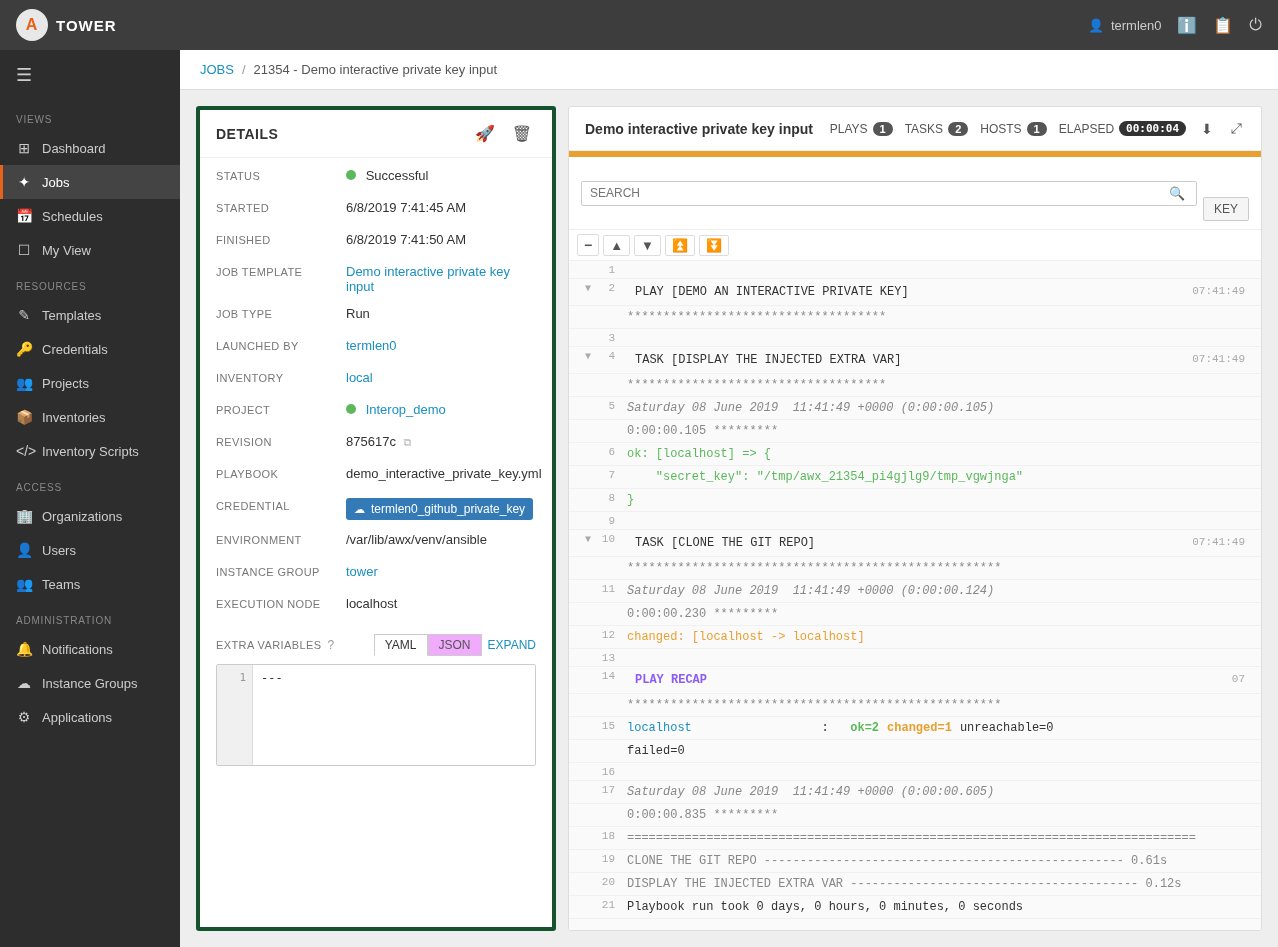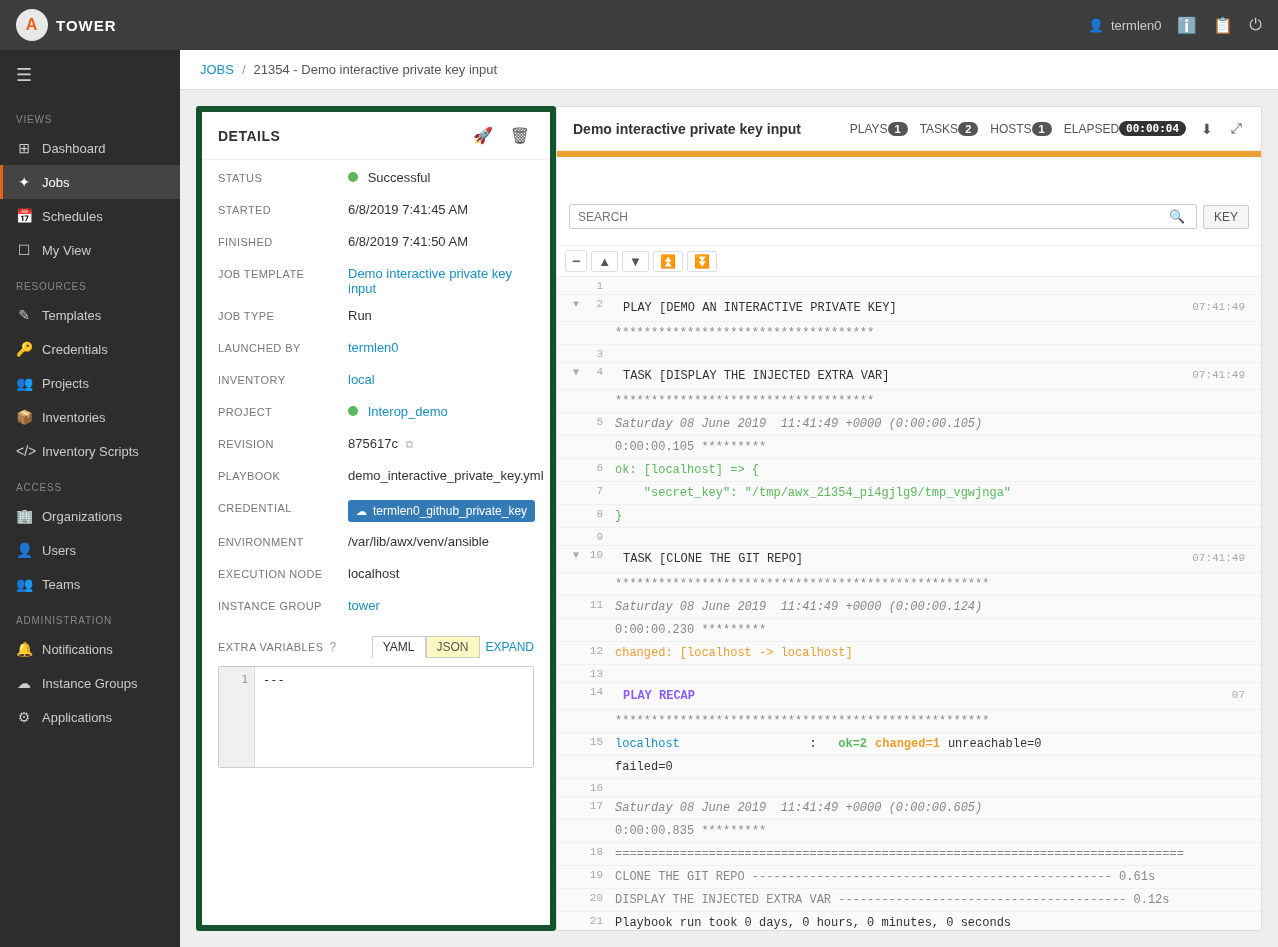--- a/index.html
+++ b/index.html
@@ -116,23 +116,24 @@
       overflow: hidden;
       padding: 16px;
       background: #eee;
     }
 
     
     .details-panel {
       width: 360px;
       flex-shrink: 0;
       background: #fff;
-      border: 6px solid #14532d;
+      border: 4px solid #14532d;
       border-radius: 3px;
       overflow-y: auto;
+      margin-right: 12px;
     }
     .details-header {
       padding: 12px 16px;
       border-bottom: 1px solid #eee;
       display: flex;
       align-items: center;
       justify-content: space-between;
     }
     .details-title {
       font-size: 14px;
@@ -191,21 +192,21 @@
       gap: 6px;
       margin-bottom: 8px;
     }
     .extra-vars-label { font-size: 11px; color: #777; text-transform: uppercase; letter-spacing: 0.4px; }
     .extra-vars-help { color: #999; font-size: 12px; cursor: pointer; }
     .extra-vars-tabs { display: flex; gap: 0; }
     .extra-vars-tab {
       padding: 3px 10px;
       font-size: 12px;
       border: 1px solid #ccc;
-      background: #fef9c3;
+      background: #f0abfc;
       cursor: pointer;
       color: #555;
     }
     .extra-vars-tab.active { background: #fff; border-bottom-color: #fff; color: #333; font-weight: 400; }
     .extra-vars-expand {
       margin-left: auto;
       font-size: 12px;
       color: #1a8fc1;
       cursor: pointer;
       background: none;
@@ -256,20 +257,21 @@
     }
     .output-title { font-size: 14px; font-weight: 600; color: #333; }
     .output-stats {
       display: flex;
       align-items: center;
       gap: 12px;
     }
     .stat-item {
       display: flex;
       align-items: center;
+      gap: 5px;
       font-size: 12px;
       color: #555;
     }
     .stat-badge {
       background: #555;
       color: #fff;
       border-radius: 10px;
       padding: 1px 7px;
       font-size: 11px;
       font-weight: 600;
@@ -288,22 +290,22 @@
       background: #eee;
     }
     .progress-bar-fill {
       height: 100%;
       background: #e8a030;
     }
 
     
     .search-bar {
       display: flex;
-      align-items: flex-end;
-      padding: 16px 12px;
+      align-items: center;
+      padding: 8px 12px;
       gap: 6px;
       border-bottom: 1px solid #eee;
     }
     .search-input-wrapper {
       flex: 1;
       display: flex;
       align-items: center;
       border: 1px solid #ccc;
       border-radius: 2px;
       background: #fff;
@@ -601,29 +603,29 @@
               </span>
             </span>
           </div>
 
           <div class="details-row">
             <span class="details-label">ENVIRONMENT</span>
             <span class="details-value">/var/lib/awx/venv/ansible</span>
           </div>
 
           <div class="details-row">
-            <span class="details-label">EXECUTION NODE</span>
-            <span class="details-value">localhost</span>
-          </div>
-
-          <div class="details-row">
             <span class="details-label">INSTANCE GROUP</span>
             <span class="details-value">
               <a href="#">tower</a>
             </span>
+          </div>
+
+          <div class="details-row">
+            <span class="details-label">EXECUTION NODE</span>
+            <span class="details-value">localhost</span>
           </div>
         </div>
 
         <div class="extra-vars-section">
           <div class="extra-vars-header">
             <span class="extra-vars-label">EXTRA VARIABLES</span>
             <span class="extra-vars-help">?</span>
             <div style="flex:1;"></div>
             <div class="extra-vars-tabs">
               <button class="extra-vars-tab active">YAML</button>

